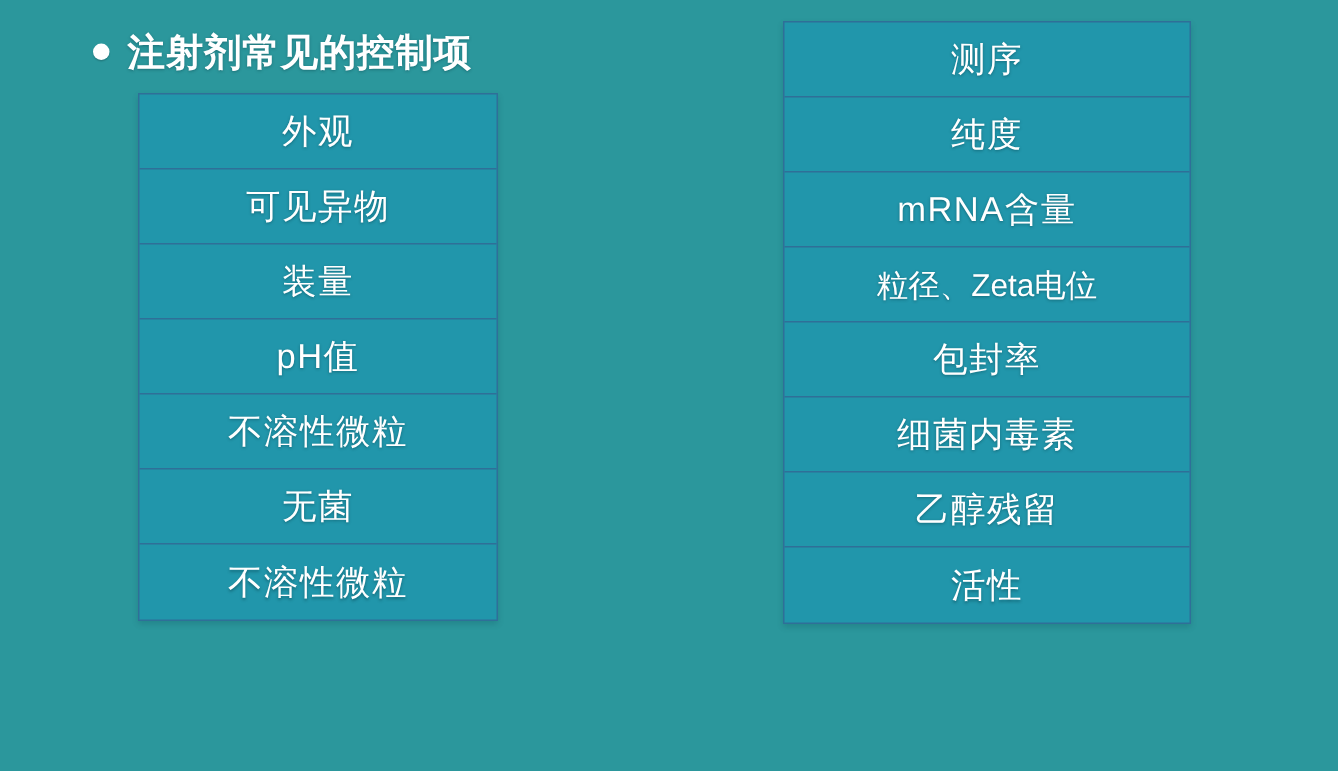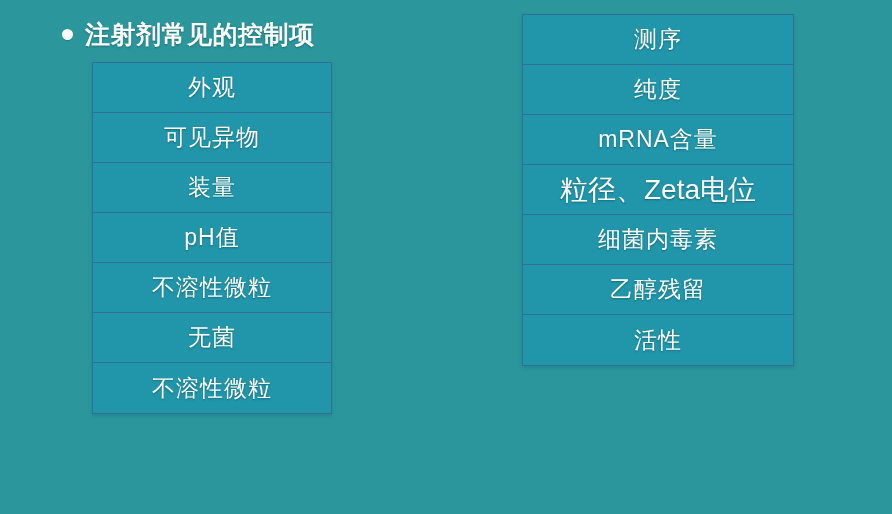--- a/index.html
+++ b/index.html
@@ -86,21 +86,21 @@
   }
   .list-item .label {
     color: #ffffff;
     font-size: 23px;
     font-weight: normal;
     letter-spacing: 1px;
     white-space: nowrap;
     text-shadow: 0 1px 2px rgba(0,40,50,0.4);
   }
   .list-item.tight .label {
-    font-size: 28px;
+    font-size: 21px;
     letter-spacing: 0px;
   }
 </style>
 </head>
 <body>
 
 <div class="slide">
 
   <div class="columns">
 
@@ -142,20 +142,23 @@
         <div class="list-item">
           <span class="label">纯度</span>
         </div>
         <div class="list-item">
           <span class="label">mRNA含量</span>
         </div>
         <div class="list-item tight">
           <span class="label">粒径、Zeta电位</span>
         </div>
         <div class="list-item">
+          <span class="label">包封率</span>
+        </div>
+        <div class="list-item">
           <span class="label">细菌内毒素</span>
         </div>
         <div class="list-item">
           <span class="label">乙醇残留</span>
         </div>
         <div class="list-item">
           <span class="label">活性</span>
         </div>
       </div>
     </div>

